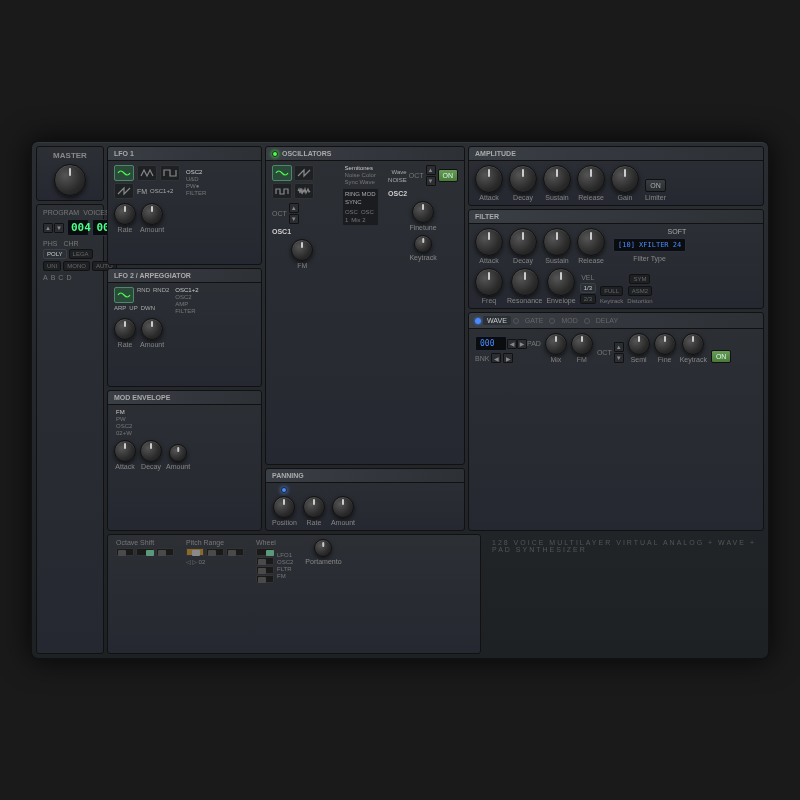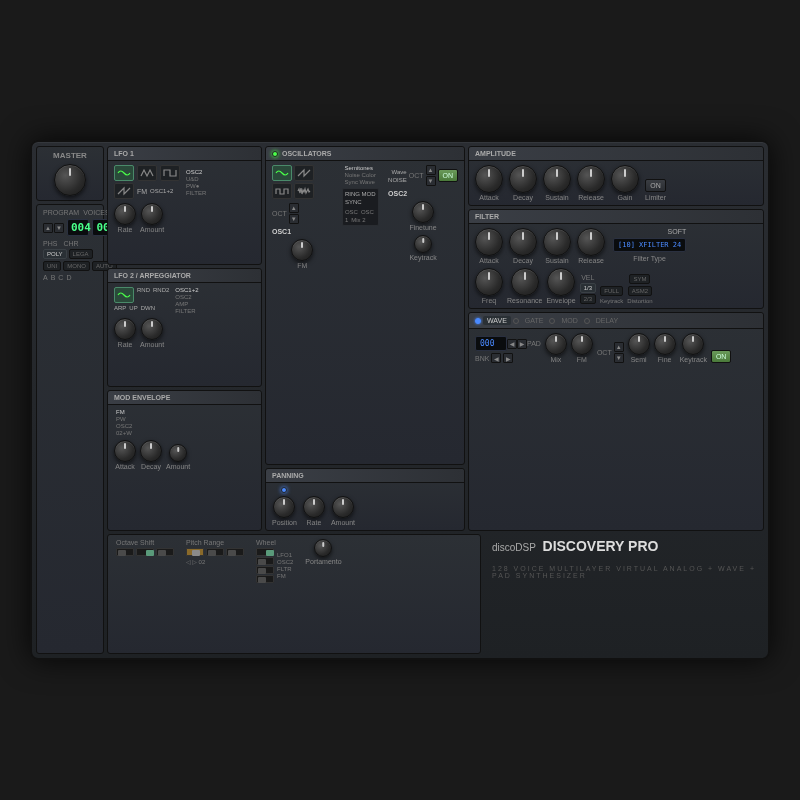--- a/index.html
+++ b/index.html
@@ -1045,28 +1045,20 @@
               <div class="knob-wrap">
                 <div class="knob tiny"></div>
                 <span class="knob-label">Portamento</span>
               </div>
             </div>
           </div>
         </div>
 
         <div style="display:flex; flex-direction:column; gap:2px; width:280px;">
           <div class="brand-bar">
-            <div>
-              <span class="text-xs" style="color:#aaa; font-size:10px;">
-                <span>discoDSP</span>
-                <strong style="color:#ddd; font-size:14px; margin-left:4px;">DISCOVERY PRO</strong>
-              </span>
-            </div>
-          </div>
-          <div class="brand-bar">
             <span class="brand-sub">128 VOICE MULTILAYER VIRTUAL ANALOG + WAVE + PAD SYNTHESIZER</span>
           </div>
         </div>
 
       </div>
 
     </div>
 
   </div>
 

